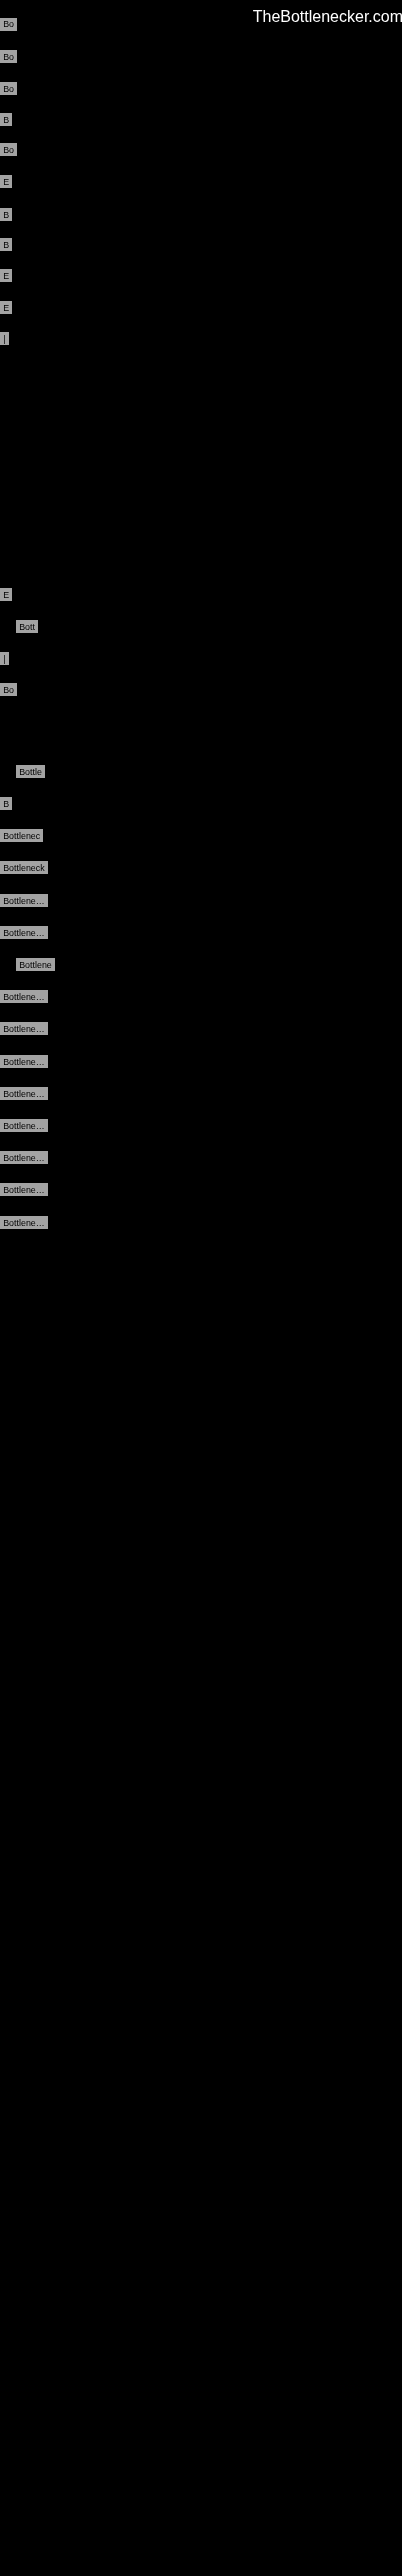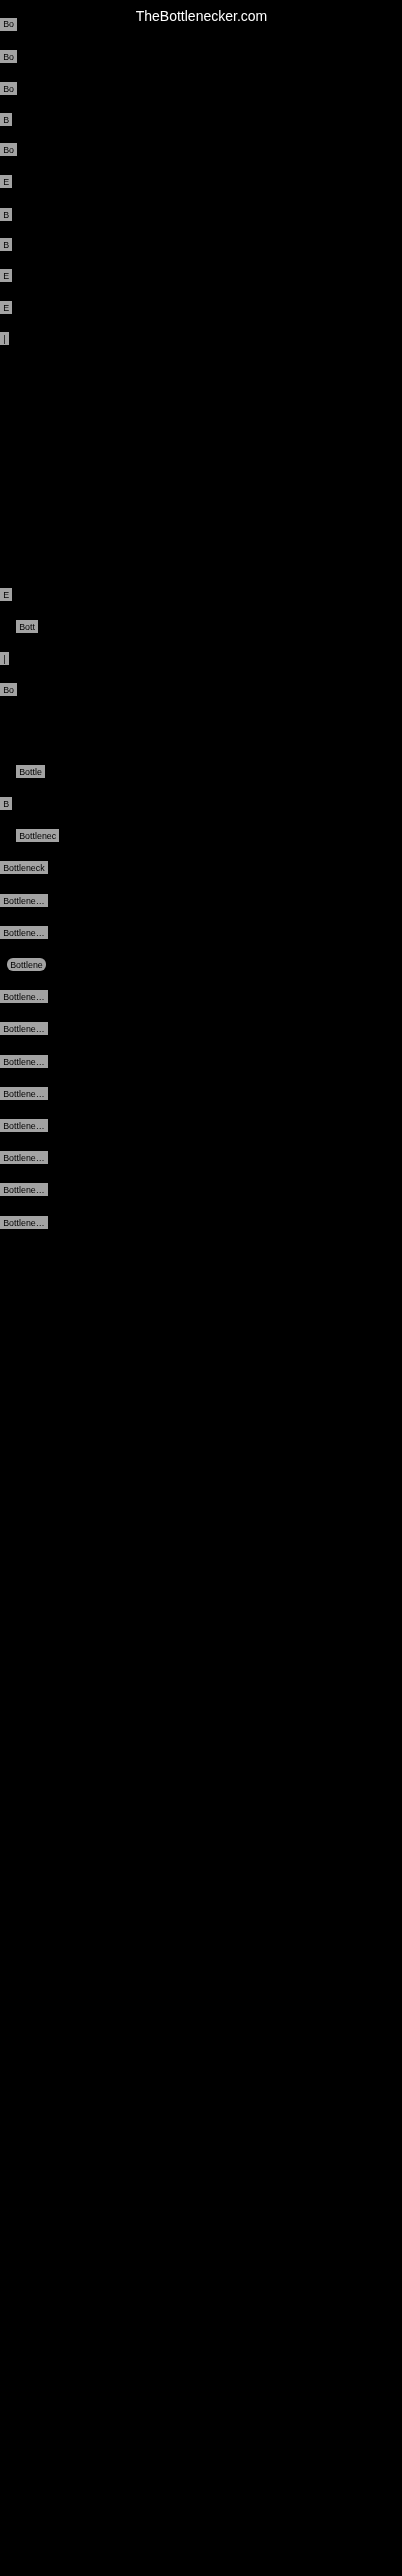--- a/index.html
+++ b/index.html
@@ -5,22 +5,22 @@
     * { margin: 0; padding: 0; box-sizing: border-box; }
     body {
       background-color: #000;
       width: 403px;
       min-height: 2576px;
       font-family: Arial, sans-serif;
       position: relative;
     }
     .site-title {
       color: #fff;
-      text-align: center;
-      font-size: 14px;
+      text-align: right;
+      font-size: 16px;
       padding: 4.8px 0;
       position: absolute;
       top: 3.2px;
       left: 0;
       right: 0;
     }
     .badge {
       background-color: #a3a3a3;
       color: #000;
       font-size: 8.9px;
@@ -49,25 +49,25 @@
     <div class="badge" style="top: 238px; left: 0px;">B</div>
     <div class="badge" style="top: 269px; left: 0px;">E</div>
     <div class="badge" style="top: 301px; left: 0px;">E</div>
     <div class="badge" style="top: 332px; left: 0px;">|</div>
     <div class="badge" style="top: 588px; left: 0px;">E</div>
     <div class="badge" style="top: 620px; left: 16px;">Bott</div>
     <div class="badge" style="top: 652px; left: 0px;">|</div>
     <div class="badge" style="top: 683px; left: 0px;">Bo</div>
     <div class="badge" style="top: 765px; left: 16px;">Bottle</div>
     <div class="badge" style="top: 797px; left: 0px;">B</div>
-    <div class="badge" style="top: 829px; left: 16px;">Bottlenec</div>
+    <div class="badge" style="top: 829px; left: 0px;">Bottlenec</div>
     <div class="badge" style="top: 861px; left: 0px;">Bottleneck</div>
     <div class="badge" style="top: 894px; left: 0px;">Bottleneck re</div>
     <div class="badge" style="top: 926px; left: 0px;">Bottleneck r</div>
-    <div class="badge" style="top: 958px; left: 7px; border-radius: 6px;">Bottlene</div>
+    <div class="badge" style="top: 958px; left: 16px;">Bottlene</div>
     <div class="badge" style="top: 990px; left: 0px;">Bottleneck re</div>
     <div class="badge" style="top: 1022px; left: 0px;">Bottleneck res</div>
     <div class="badge" style="top: 1055px; left: 0px;">Bottleneck res</div>
     <div class="badge" style="top: 1087px; left: 0px;">Bottleneck res</div>
     <div class="badge" style="top: 1119px; left: 0px;">Bottleneck resu</div>
     <div class="badge" style="top: 1151px; left: 0px;">Bottleneck resu</div>
     <div class="badge" style="top: 1183px; left: 0px;">Bottleneck resu</div>
     <div class="badge" style="top: 1216px; left: 0px;">Bottleneck res</div>
   </div>
 

